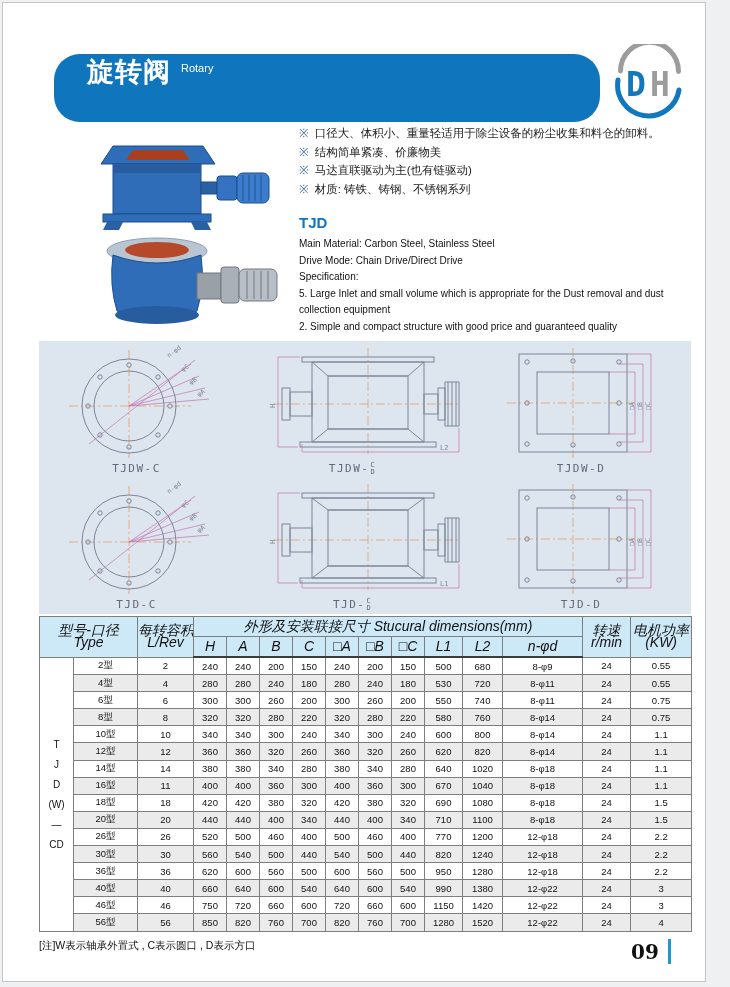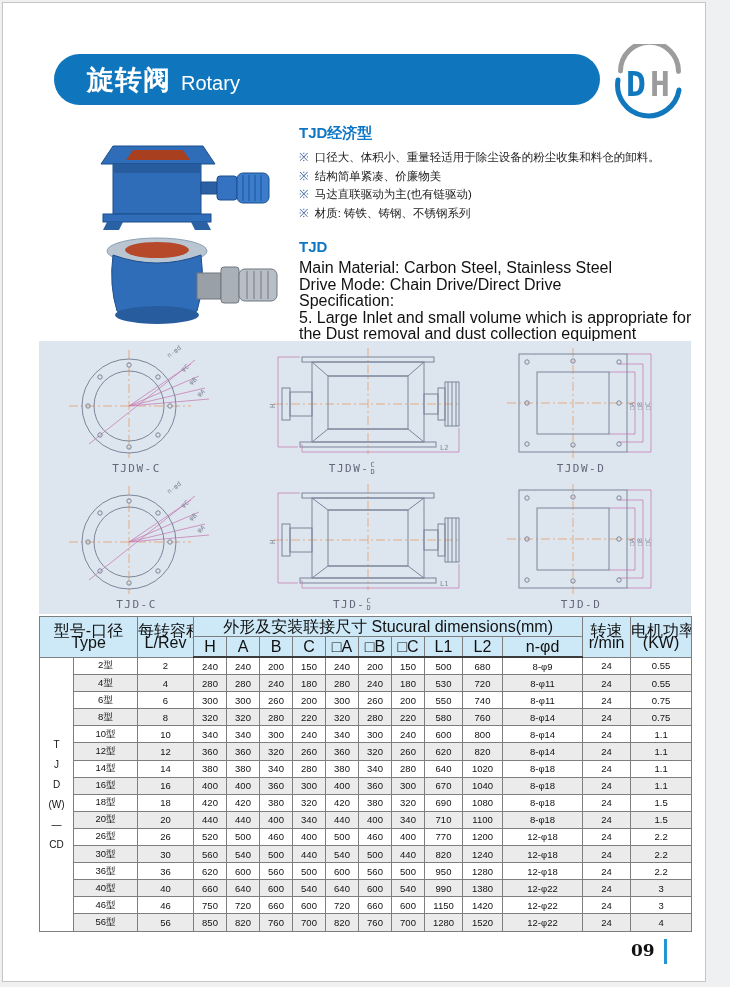--- a/index.html
+++ b/index.html
@@ -7,35 +7,35 @@
     width:730px;height:987px;position:relative;overflow:hidden;
     background:#eef0f1;font-family:"Liberation Sans",sans-serif;
     -webkit-font-smoothing:antialiased;
   }
   .page{
     position:absolute;left:2px;top:2px;width:704px;height:980px;
     background:#ffffff;border:1px solid #c6c6c6;box-sizing:border-box;
   }
   
   .banner{
-    position:absolute;left:51px;top:51px;width:546px;height:51px;
+    position:absolute;left:51px;top:51px;width:546px;height:68px;
     background:var(--banner,#0f76bd);border-radius:26px;
-    display:flex;align-items:center;
+    display:flex;
   }
   .banner-cn{font-size:27px;font-weight:bold;color:#fff;margin-left:33px;letter-spacing:1px;}
-  .banner-en{font-size:20px;color:#fff;margin-left:10px;margin-top:8px;}
+  .banner-en{font-size:11px;color:#fff;margin-left:10px;margin-top:8px;}
   .logo{position:absolute;left:607px;top:41px;width:80px;height:76px;}
   .photo1{position:absolute;left:70px;top:133px;}
   .photo2{position:absolute;left:92px;top:230px;}
   .intro{position:absolute;left:296px;top:121px;width:404px;}
   .intro-title{font-size:15px;font-weight:bold;color:var(--accent,#0d76c5);margin-bottom:5px;}
   .bullet{font-size:11.5px;color:#1c1c1c;line-height:18.5px;display:flex;}
   .bullet .mark{color:#4a6fa5;margin-right:6px;flex:0 0 auto;}
   .tjd-title{margin-top:16px;}
-  .tjd-line{font-size:16px;color:#111;line-height:16.5px;}
+  .tjd-line{font-size:10px;color:#111;line-height:16.5px;}
   
   .panel{
     position:absolute;left:36px;top:338px;width:652px;height:273px;
     background:var(--panel,#dde5ef);
     display:grid;grid-template-columns:195px 237px 220px;grid-template-rows:136px 136px;
   }
   .dcell{display:flex;flex-direction:column;align-items:center;justify-content:flex-end;padding-bottom:2px;}
   .dlabel{
     font-family:"DejaVu Sans Mono",monospace;font-size:11px;color:#62687a;
     letter-spacing:1.5px;margin-top:2px;display:flex;align-items:flex-end;
@@ -45,32 +45,32 @@
   table.spec{
     position:absolute;left:36px;top:613px;width:652px;
     border-collapse:collapse;table-layout:fixed;
     border:1.5px solid #3c3c3c;
   }
   table.spec th,table.spec td{
     border:1px solid #7e7e7e;text-align:center;vertical-align:middle;
     padding:0;overflow:hidden;white-space:nowrap;
   }
   table.spec thead th{
-    background:var(--thbg,#cde8f6);font-weight:normal;font-size:16px;color:#111;
-    height:19px;line-height:11.5px;
+    background:var(--thbg,#cde8f6);font-weight:normal;font-size:14px;color:#111;
+    height:19px;line-height:11.5px;font-style:italic;
   }
   table.spec thead tr:last-child th{border-bottom:2px solid #3c3c3c;}
   table.spec tbody td{font-size:9.5px;color:#111;height:16.1px;}
   table.spec tbody tr.alt td{background:#ebebeb;}
   td.series{background:#fff !important;}
   .series-stack{display:flex;flex-direction:column;align-items:center;gap:9px;font-size:10px;color:#111;}
   
   .note{position:absolute;left:36px;top:936px;font-size:10.5px;color:#101010;}
   .pageno{position:absolute;left:628px;top:937px;display:flex;align-items:flex-start;}
-  .pageno .num{font-family:"DejaVu Serif",serif;font-weight:bold;font-size:17px;color:#111;}
+  .pageno .num{font-family:"DejaVu Serif",serif;font-weight:bold;font-size:20px;color:#111;}
   .pageno .bar{width:3px;height:25px;background:var(--pagebar,#2196d3);margin-left:9px;margin-top:-1px;}
   svg text{font-family:"DejaVu Sans Mono",monospace;}
 </style>
 </head>
 <body style="--banner: #0f76bd; --accent: #0d76c5; --thbg: #cde8f6; --panel: #dde5ef; --pagebar: #2196d3;">
 
 <div class="page">
 
   <div class="banner">
     <span class="banner-cn">旋转阀</span>
@@ -104,21 +104,20 @@
     <ellipse cx="62" cy="17" rx="32" ry="8" fill="#b5492a"></ellipse>
     <path d="M18 22 Q14 52 22 78 Q62 94 102 78 Q110 52 106 22 Q62 38 18 22 Z" fill="#2f6db8" stroke="#1d4f8c"></path>
     <ellipse cx="62" cy="82" rx="42" ry="9" fill="#275d9e"></ellipse>
     <rect x="102" y="40" width="24" height="26" fill="#9aa0a8" stroke="#70767e"></rect>
     <rect x="126" y="34" width="18" height="36" rx="3" fill="#aab0b8" stroke="#70767e"></rect>
     <rect x="144" y="36" width="38" height="32" rx="6" fill="#b8bec6" stroke="#70767e"></rect>
     <path d="M152 38 V66 M159 38 V66 M166 38 V66 M173 38 V66" stroke="#8a9098" stroke-width="1.5" fill="none"></path>
   </svg>
 
   <div class="intro">
-    <div class="intro-title">TJD经济型</div>
     <div id="bullets">
         <div class="bullet">
           <span class="mark">※</span>
           <span>口径大、体积小、重量轻适用于除尘设备的粉尘收集和料仓的卸料。</span>
         </div>
         <div class="bullet">
           <span class="mark">※</span>
           <span>结构简单紧凑、价廉物美</span>
         </div>
         <div class="bullet">
@@ -486,21 +485,21 @@
           <td>340</td>
           <td>280</td>
           <td>640</td>
           <td>1020</td>
           <td>8-φ18</td>
           <td>24</td>
           <td>1.1</td>
         </tr>
         <tr class="alt">
           <td>16型</td>
-          <td>16</td>
+          <td>11</td>
           <td>400</td>
           <td>400</td>
           <td>360</td>
           <td>300</td>
           <td>400</td>
           <td>360</td>
           <td>300</td>
           <td>670</td>
           <td>1040</td>
           <td>8-φ18</td>
@@ -631,17 +630,18 @@
           <td>700</td>
           <td>1280</td>
           <td>1520</td>
           <td>12-φ22</td>
           <td>24</td>
           <td>4</td>
         </tr>
       </tbody>
   </table>
 
+  <div class="note">[注]W表示轴承外置式 , C表示圆口 , D表示方口</div>
   <div class="pageno">
     <span class="num">09</span>
     <span class="bar"></span>
   </div>
 </div>
 
 </body></html>

